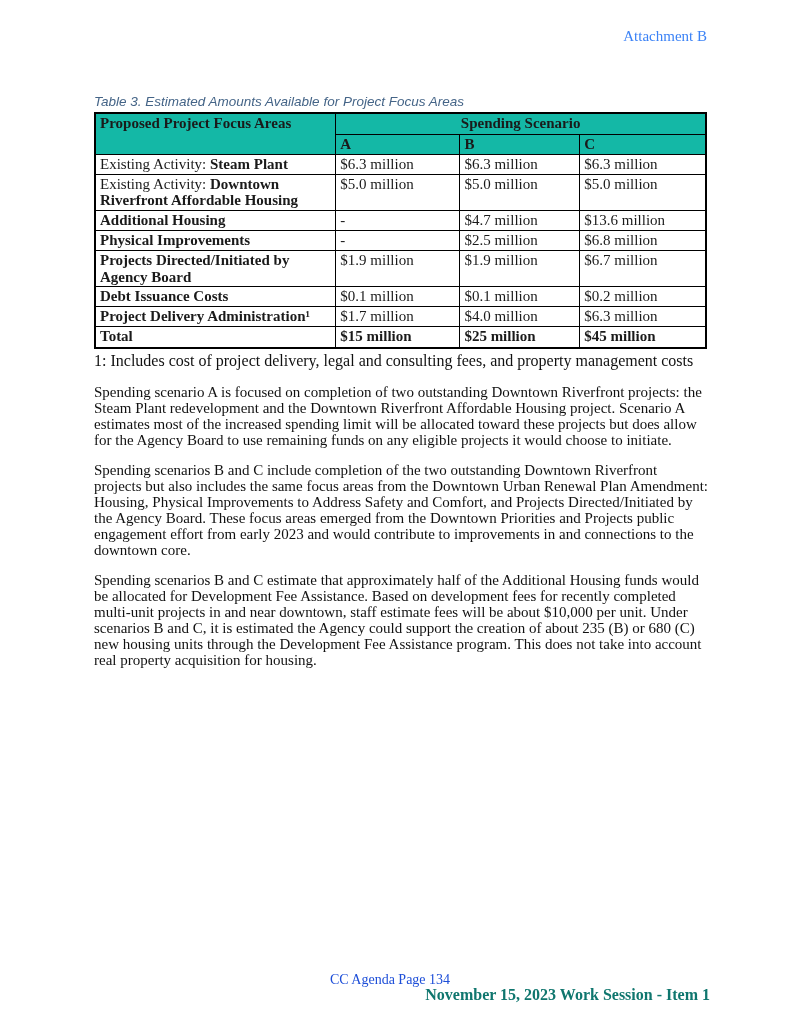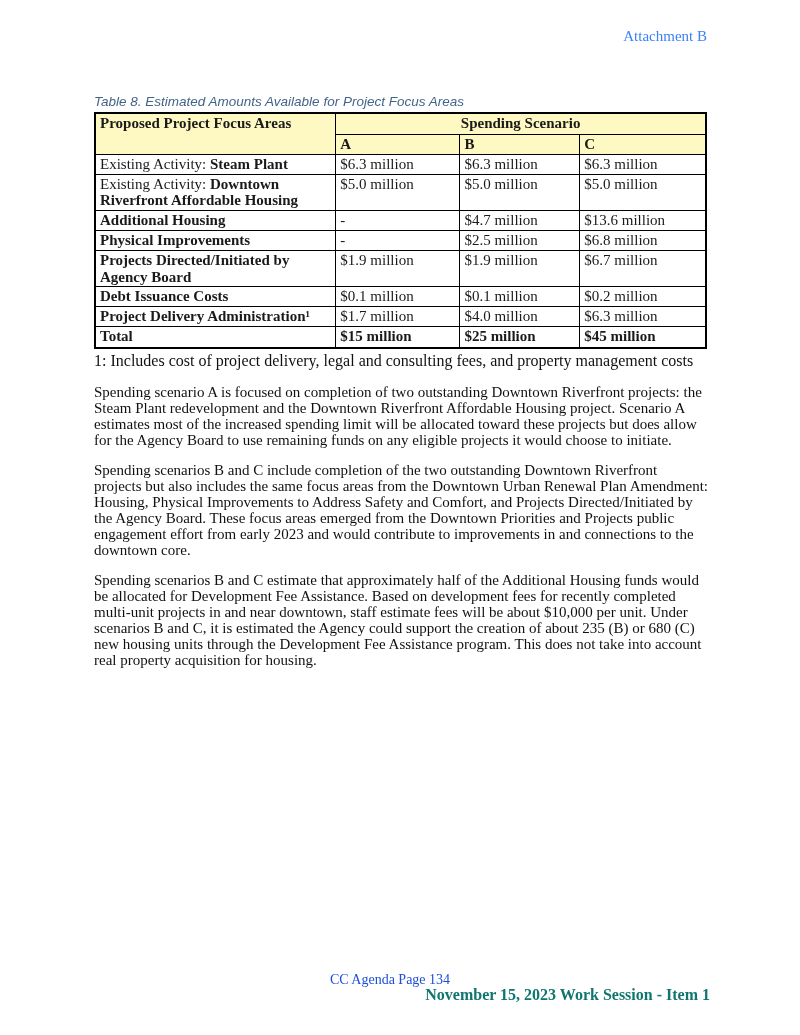--- a/index.html
+++ b/index.html
@@ -40,21 +40,21 @@
     table-layout: fixed;
   }
   table.focus th, table.focus td {
     border: 1px solid #000;
     padding: 1px 4px;
     line-height: 1.12;
     vertical-align: top;
     overflow: hidden;
   }
   table.focus thead th, table.focus thead td {
-    background: #fef9c3;
+    background: #14b8a6;
   }
   .col-label { width: 229px; }
   .col-a { width: 118px; }
   .col-b { width: 114px; }
   .col-c { width: 120px; }
   th.row-hdr {
     vertical-align: bottom;
     text-align: left;
     font-weight: bold;
   }
@@ -105,21 +105,21 @@
 </style>
 </head>
 <body>
 
 <div class="page">
 
   <div class="attachment">Attachment B</div>
 
   <div class="content">
 
-    <div class="table-title">Table 8. Estimated Amounts Available for Project Focus Areas</div>
+    <div class="table-title">Table 3. Estimated Amounts Available for Project Focus Areas</div>
 
     <table class="focus">
       <colgroup>
         <col class="col-label">
           <col class="col-a">
           <col class="col-b">
           <col class="col-c">
       </colgroup>
       <thead>
         <tr>

